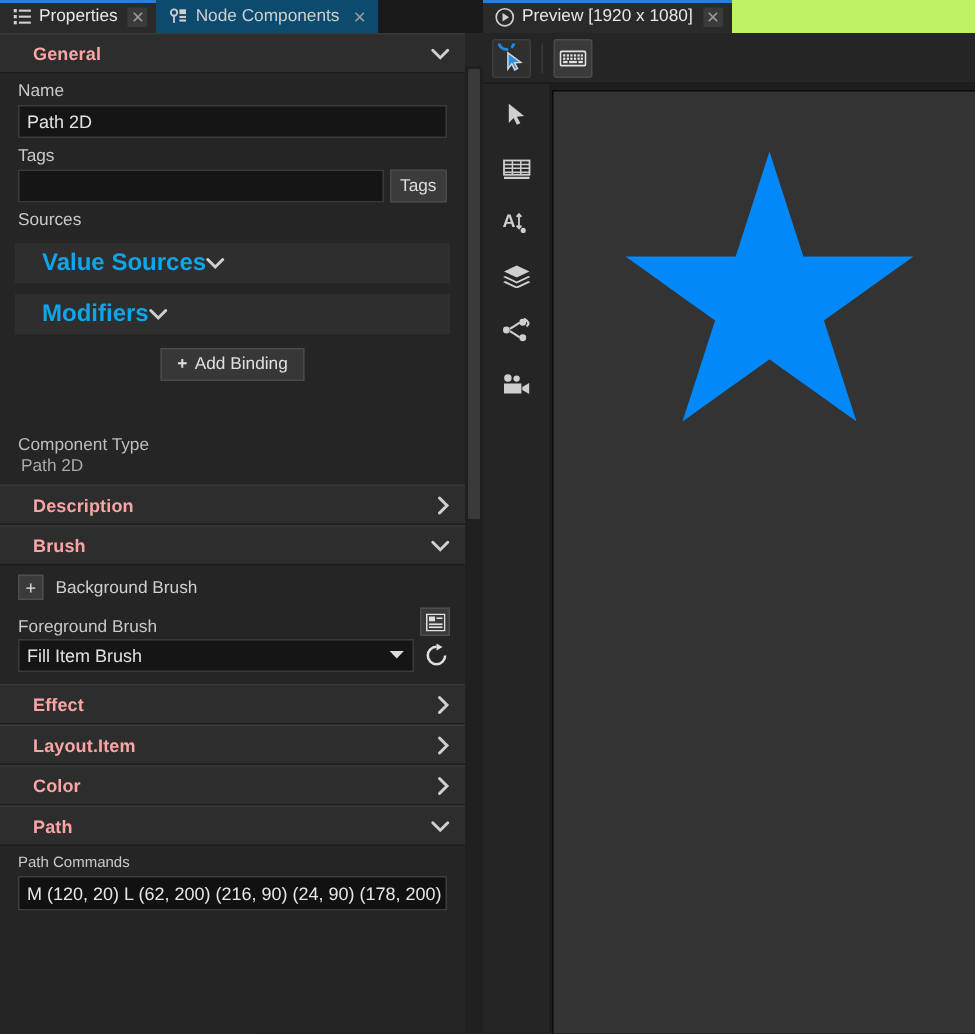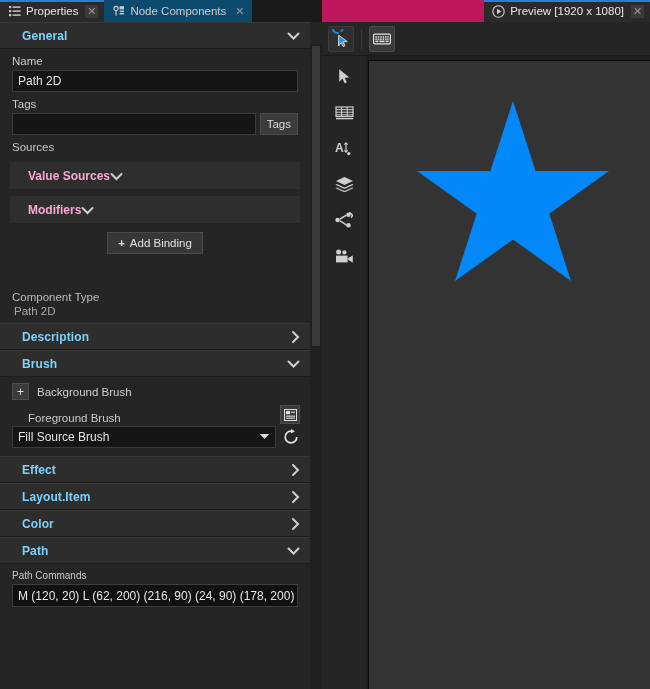--- a/index.html
+++ b/index.html
@@ -57,36 +57,36 @@
   .sect {
     height: 27px; margin: 0 0 0 0;
     background: #2d2d2d;
     border-top: 1px solid #383838;
     border-bottom: 1px solid #1c1c1c;
     display: flex; align-items: center;
     padding: 0 10px 0 22px;
     position: relative;
   }
   .sect .sect-title {
-    font-size: 12px; font-weight: bold; color: #7dd3fc;
+    font-size: 12px; font-weight: bold; color: #fca5a5;
     letter-spacing: .1px;
   }
   .sect .chev {
     position: absolute; right: 10px; top: 50%;
     transform: translateY(-50%);
     color: #c8c8c8; display: flex;
   }
   .sub-sect {
     height: 28px; margin: 6px 10px 0 10px;
     background: #2e2e2e;
     display: flex; align-items: center;
     padding-left: 18px; position: relative;
     border-bottom: 1px solid #232323;
   }
-  .sub-sect .sect-title { font-size: 12px; font-weight: bold; color: #f9a8d4; }
+  .sub-sect .sect-title { font-size: 16px; font-weight: bold; color: #0ea5e9; }
   .sub-sect .chev { right: 14px; }
 
   .field-label {
     font-size: 11.5px; color: #c9c9c9;
     padding: 6px 0 3px 12px;
   }
   .txtinput {
     height: 22px; margin: 0 12px;
     background: #151515; border: 1px solid #3a3a3a;
     color: #e2e2e2; font-size: 12px;
@@ -117,21 +117,21 @@
     padding: 6px 12px 0 12px;
   }
   .btn-plus {
     width: 17px; height: 17px; background: #3b3b3b;
     border: 1px solid #4d4d4d; color: #e0e0e0;
     display: flex; align-items: center; justify-content: center;
     font-size: 12px; line-height: 1;
   }
   .brush-row .bl { font-size: 11.5px; color: #cfcfcf; }
 
-  .fg-head { display: flex; align-items: flex-end; justify-content: space-between; padding: 5px 10px 2px 28px; }
+  .fg-head { display: flex; align-items: flex-end; justify-content: space-between; padding: 5px 10px 2px 12px; }
   .fg-head .lbl { font-size: 11.5px; color: #c9c9c9; }
   .icon-btn {
     width: 20px; height: 19px; background: #3a3a3a;
     border: 1px solid #4d4d4d;
     display: flex; align-items: center; justify-content: center;
   }
   .select-row { display: flex; align-items: center; gap: 6px; padding: 0 10px 0 12px; }
   .select {
     flex: 1 1 auto; height: 22px; background: #151515;
     border: 1px solid #3a3a3a; display: flex; align-items: center;
@@ -157,21 +157,21 @@
   .v-scroll .thumb {
     position: absolute; left: 2px; width: 8px; top: 2px; height: 300px;
     background: #3a3a3a; border-radius: 1px;
   }
 
   
   .right-panel {
     width: 328px; height: 689px; background: #1e1e1e;
     display: flex; flex-direction: column; position: relative;
   }
-  .right-tabbar { height: 22px; background: #be185d; display: flex; flex: 0 0 22px; justify-content: flex-end; }
+  .right-tabbar { height: 22px; background: #bef264; display: flex; flex: 0 0 22px; }
   .right-tabbar .tab.active::before { background: #2a7fd4; }
   .preview-toolbar {
     height: 34px; background: #252526;
     display: flex; align-items: center; gap: 4px;
     padding: 0 6px; flex: 0 0 34px;
     border-bottom: 1px solid #1b1b1b;
   }
   .tool-btn {
     width: 26px; height: 26px; display: flex;
     align-items: center; justify-content: center;
@@ -328,21 +328,21 @@
               <rect x="2" y="2" width="4" height="3.2" fill="#e0e0e0"></rect>
               <rect x="7" y="2.6" width="4" height="1.1" fill="#e0e0e0"></rect>
               <rect x="2" y="6.6" width="9" height="1.1" fill="#e0e0e0"></rect>
               <rect x="2" y="8.6" width="9" height="1.1" fill="#e0e0e0"></rect>
             </svg>
           </span>
         </div>
 
         <div class="select-row">
           <div class="select">
-            <span>Fill Source Brush</span>
+            <span>Fill Item Brush</span>
             <span class="caret">
               <svg width="11" height="7" viewBox="0 0 11 7">
                   <path d="M0.8 1 L5.5 6 L10.2 1 Z" fill="#dcdcdc"></path>
                 </svg>
             </span>
           </div>
           <span class="revert">
             <svg width="16" height="16" viewBox="0 0 16 16">
               <path d="M8 2.2 A5.8 5.8 0 1 0 13.8 8" fill="none" stroke="#e0e0e0" stroke-width="1.7"></path>
               <path d="M8 0 L8 4.6 L12 2.3 Z" fill="#e0e0e0"></path>

